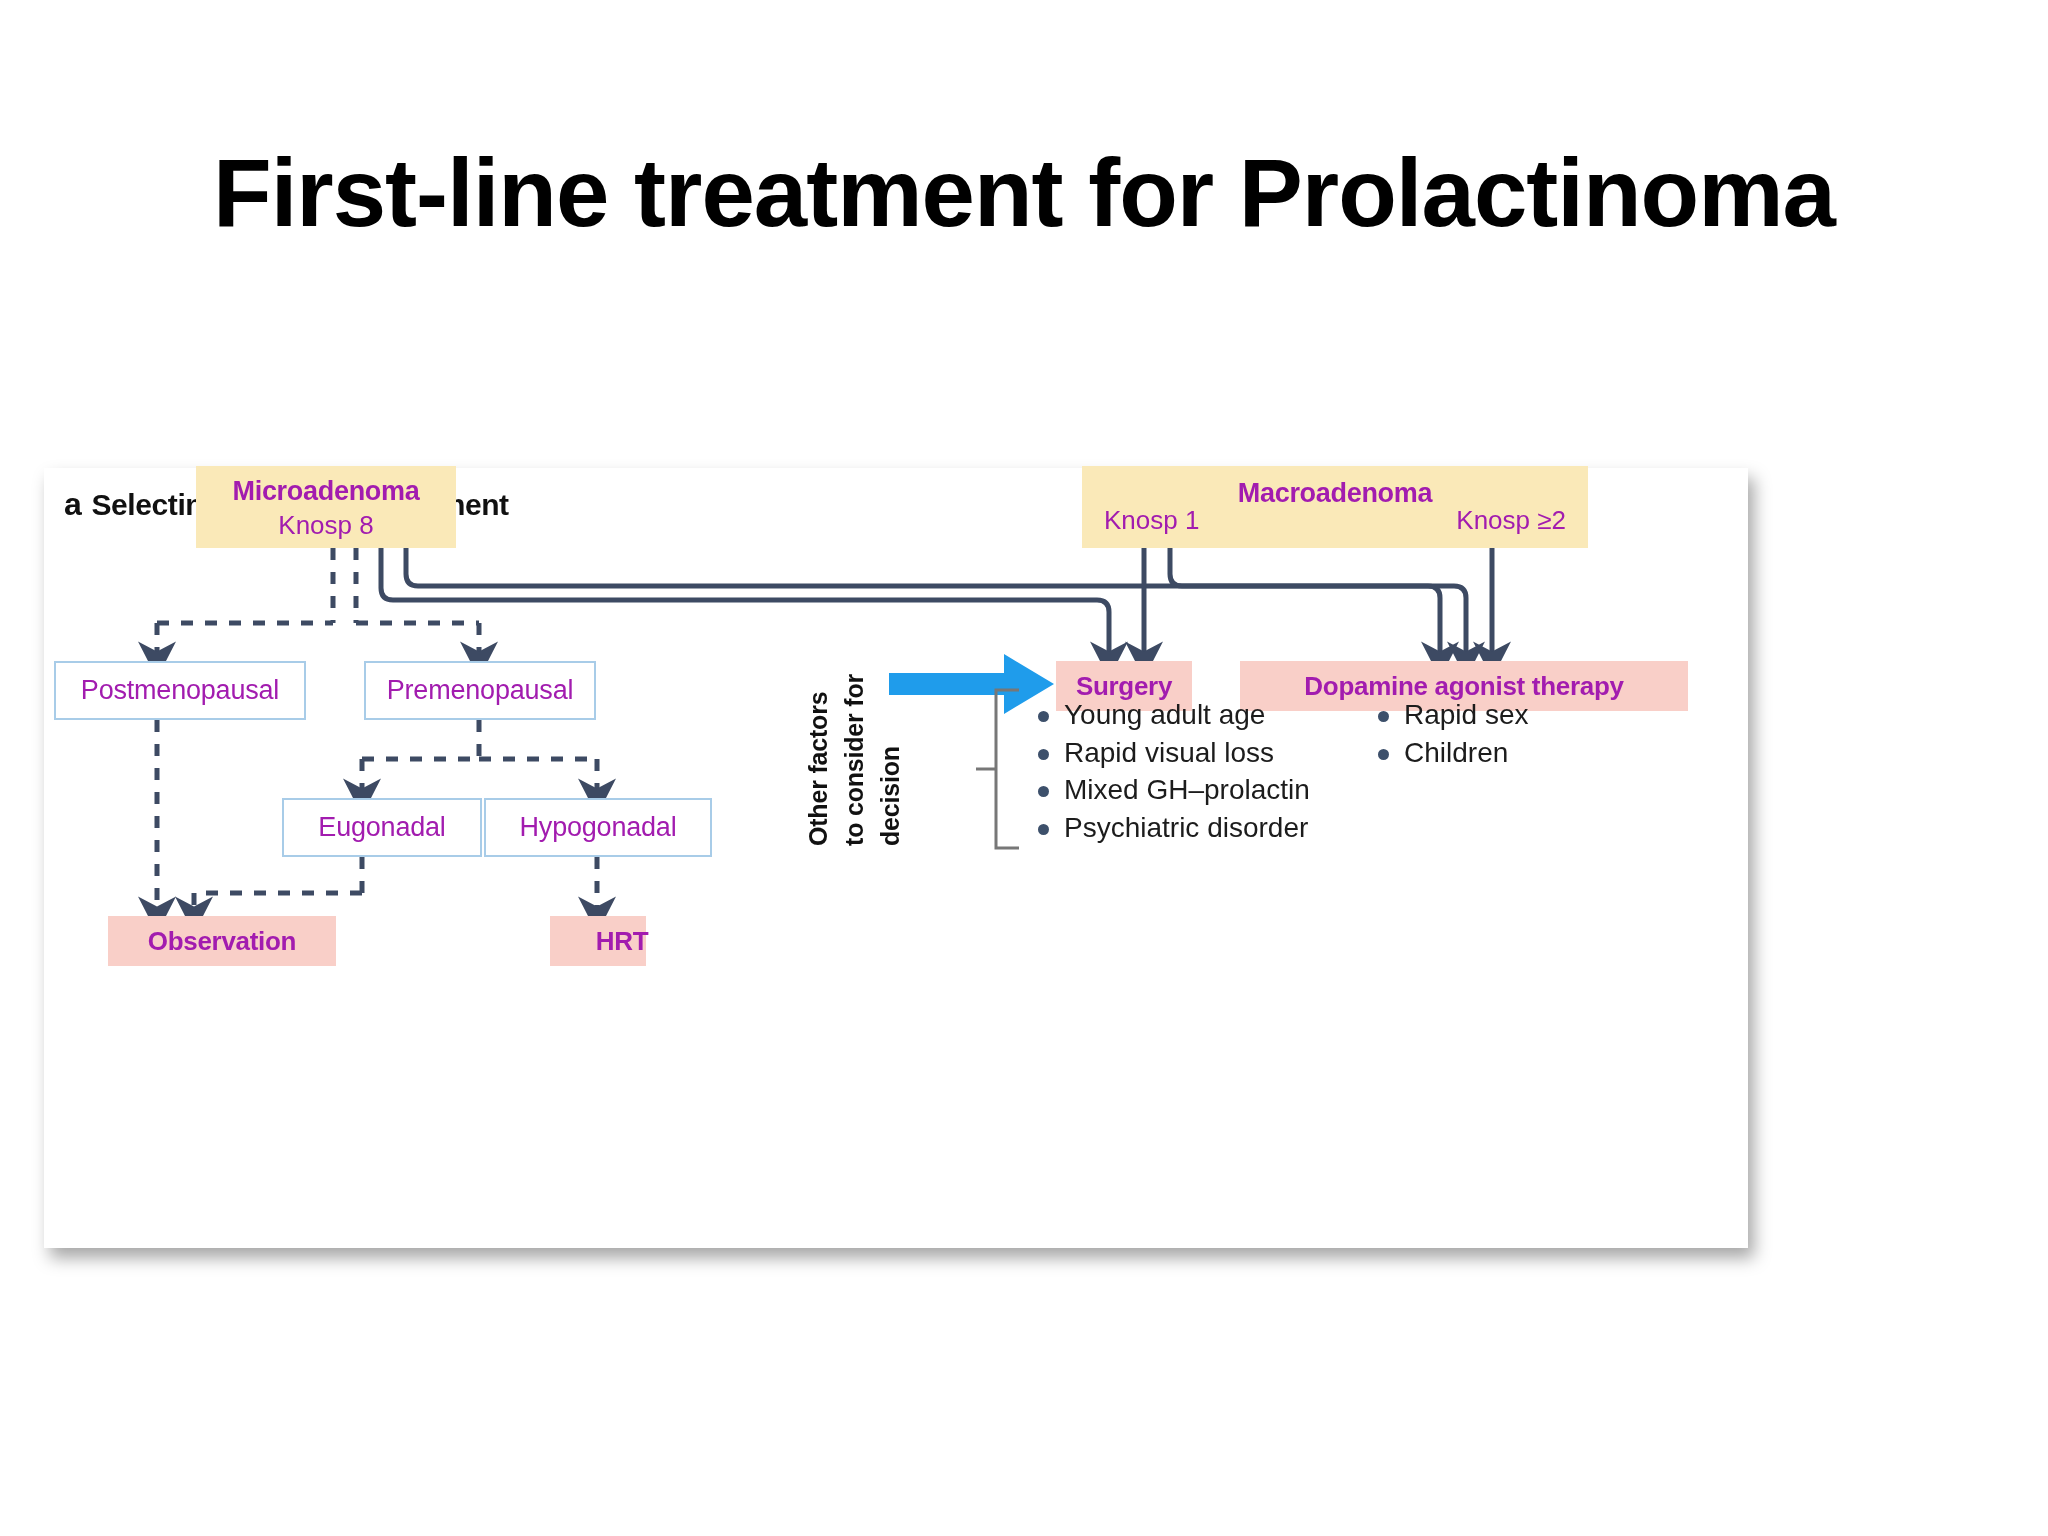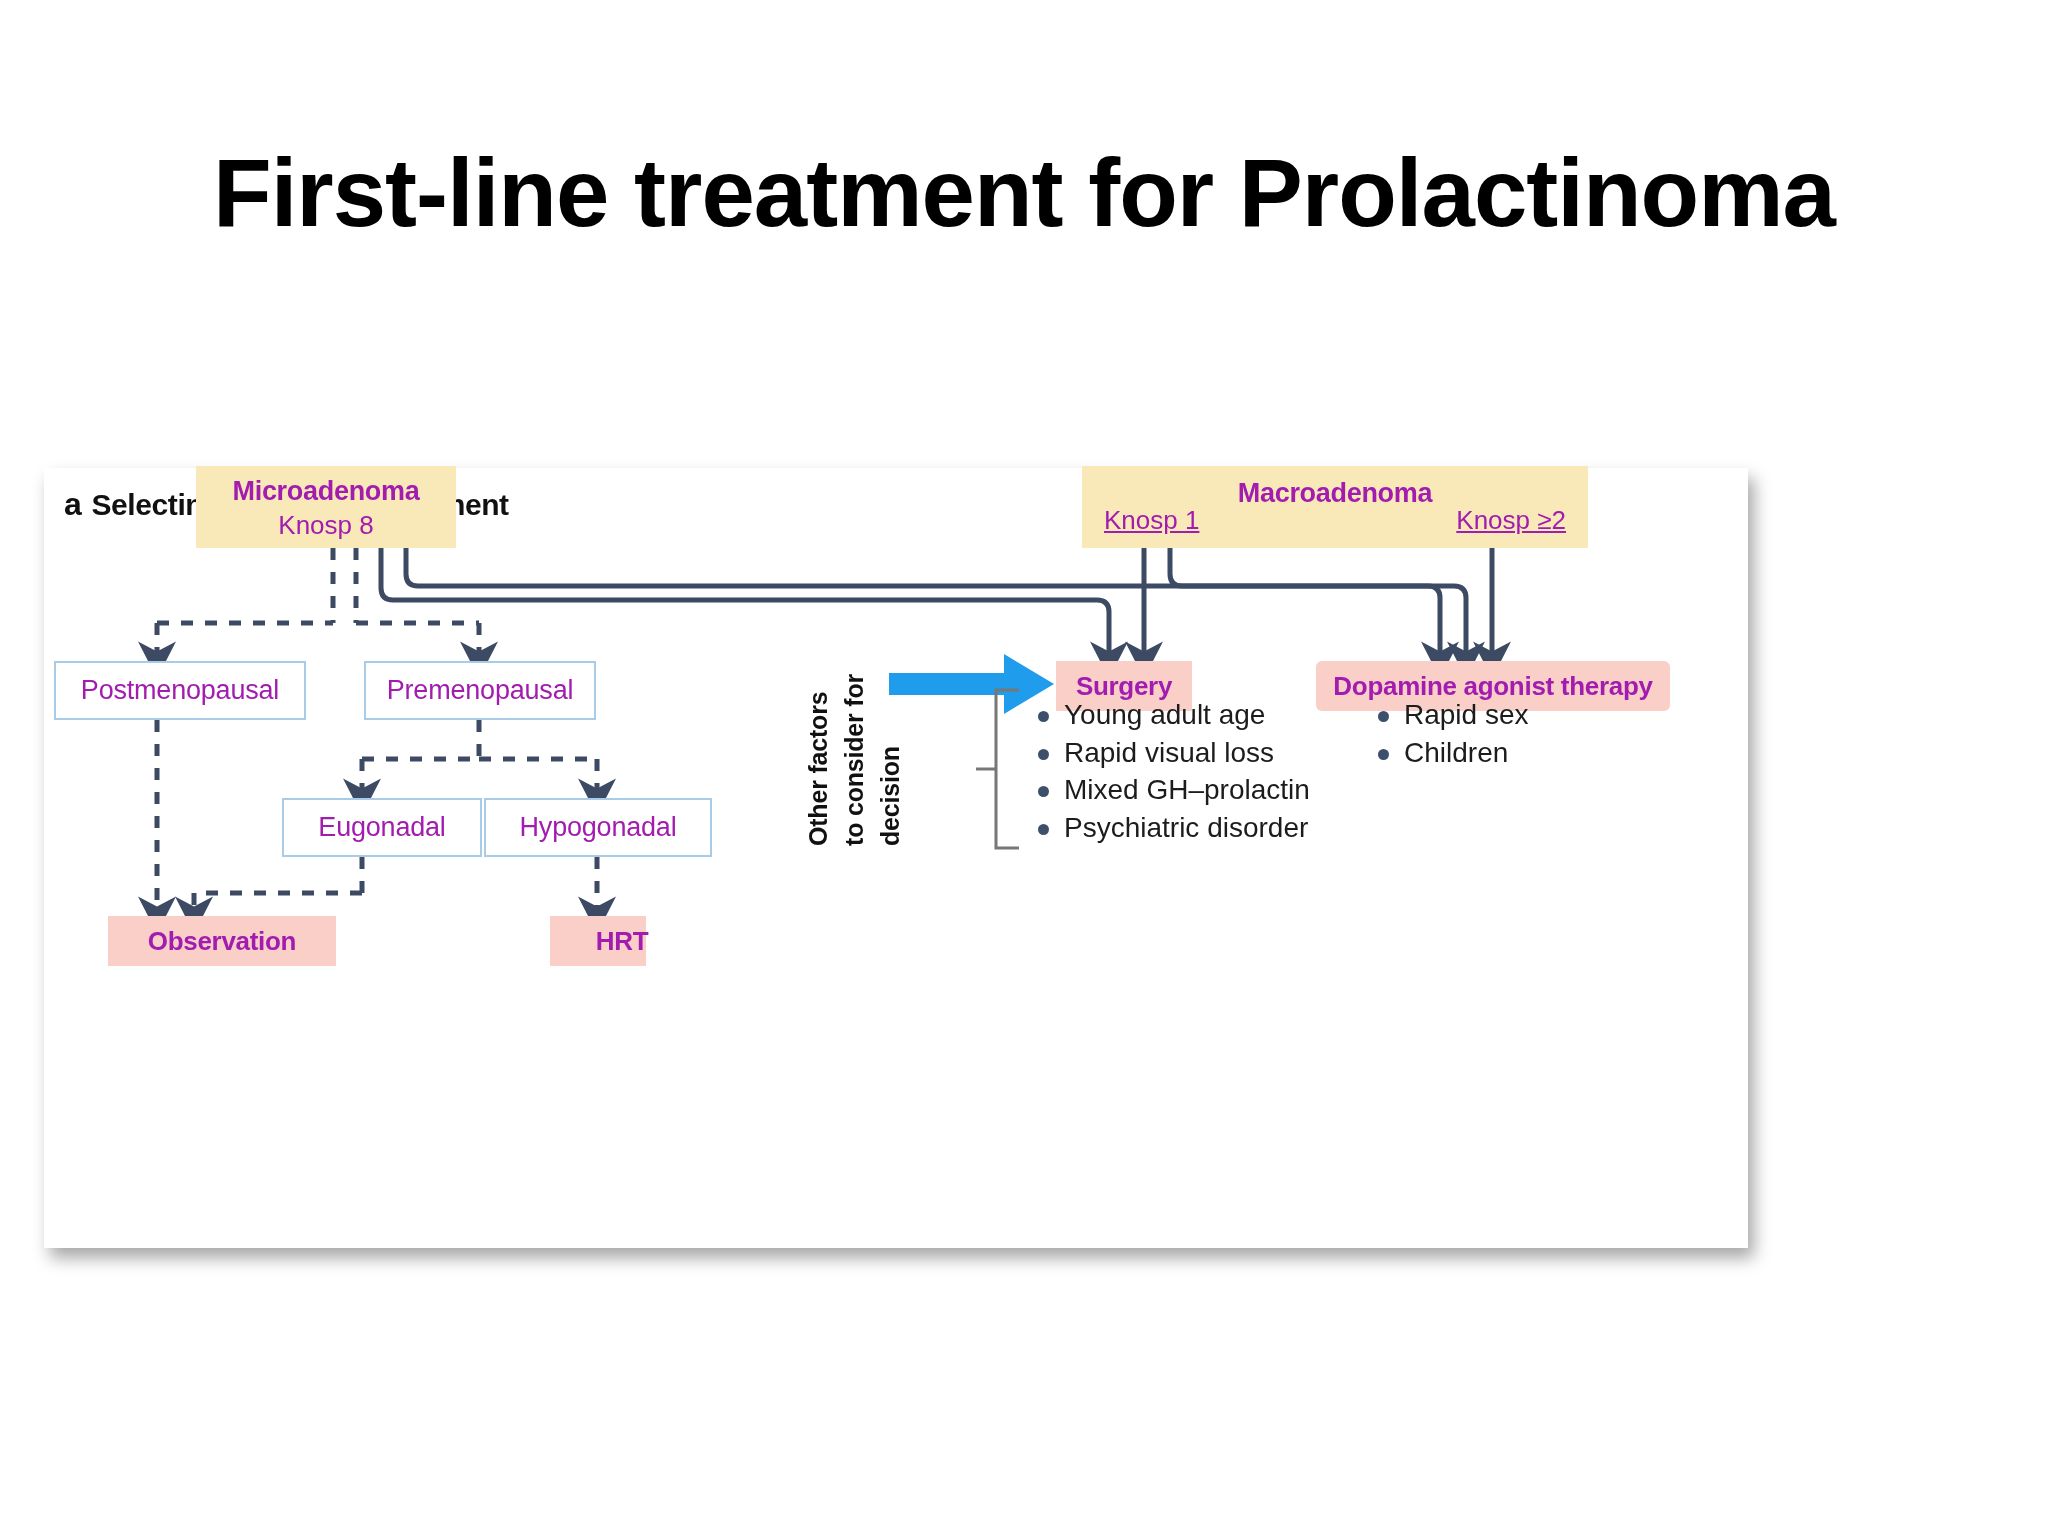--- a/index.html
+++ b/index.html
@@ -72,21 +72,21 @@
     background:#F9CFC8;
     font-size:26px;font-weight:700;
     letter-spacing:-0.3px;
   }
 
   
   .macro-row{
     position:absolute;left:0;right:0;bottom:12px;
     display:flex;justify-content:space-between;
     padding:0 22px;box-sizing:border-box;
-    font-size:26px;font-weight:400;text-decoration:underline;
+    font-size:26px;font-weight:400;
   }
   .macro-title{
     position:absolute;left:0;right:0;top:12px;
     font-size:27px;font-weight:700;letter-spacing:-0.3px;
   }
 
   
   #connectors{position:absolute;left:0;top:0;width:1704px;height:780px;}
 
   
@@ -213,21 +213,21 @@
     <div class="node outline-box" style="left:238px;top:330px;width:200px;height:59px;">Eugonadal</div>
 
     <div class="node outline-box" style="left:440px;top:330px;width:228px;height:59px;">Hypogonadal</div>
 
     <div class="node pink-box" style="left:64px;top:448px;width:228px;height:50px;">Observation</div>
 
     <div class="node pink-box" style="left:506px;top:448px;width:96px;height:50px;padding-left:48px;">HRT</div>
 
     <div class="node pink-box" style="left:1012px;top:193px;width:136px;height:50px;">Surgery</div>
 
-    <div class="node pink-box" style="left:1272px;top:193px;width:354px;height:50px;border-radius:6px;">Dopamine agonist therapy</div>
+    <div class="node pink-box" style="left:1196px;top:193px;width:448px;height:50px;">Dopamine agonist therapy</div>
 
     <div id="other-factors-label">
       <span class="rot" id="ofl-l1">Other factors</span>
       <span class="rot" id="ofl-l2">to consider for</span>
       <span class="rot" id="ofl-l3">decision</span>
     </div>
 
     <ul class="bullets" id="bullets-surgery">
       <li>Young adult age</li>
       <li>Rapid visual loss</li>

